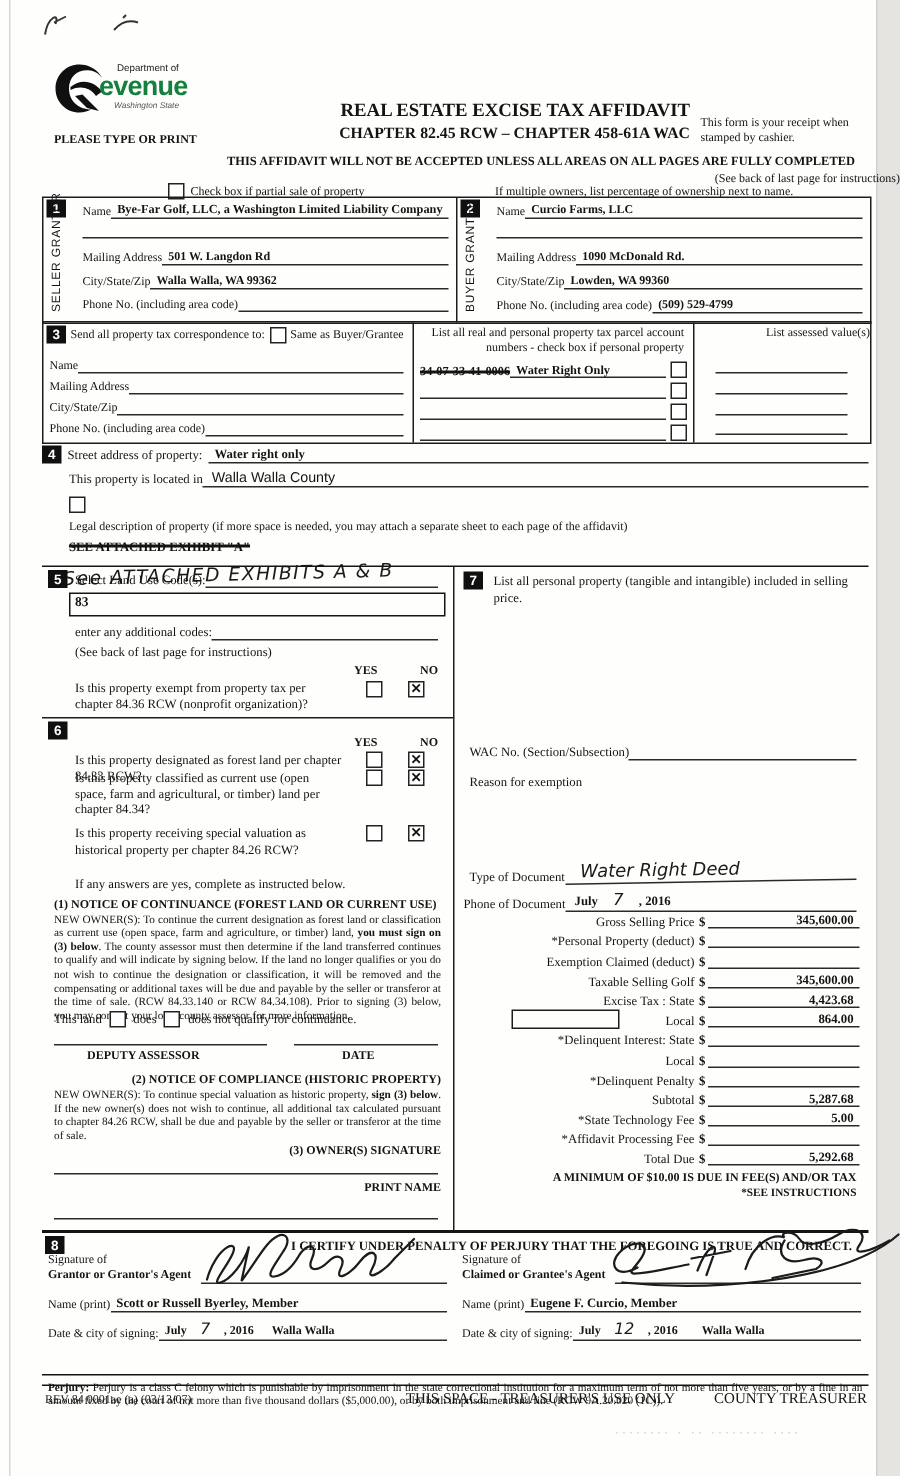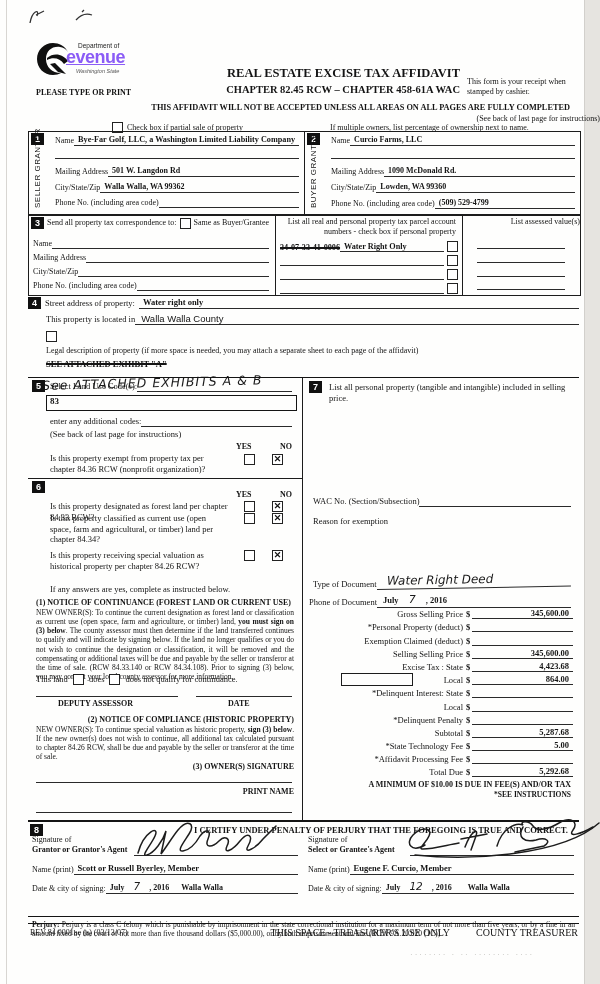--- a/index.html
+++ b/index.html
@@ -46,21 +46,21 @@
 
   <div class="abs" style="left:36px;top:42px;width:150px;">
     <div style="display:flex;align-items:flex-start;">
       <svg width="34" height="34" viewBox="0 0 34 34">
         <path fill="#101010" d="M17,1C8,1,1,8,1,17c0,9,7,16,16,16c3,0,6-1,8-2c-9,0-15-6-15-14C10,9,16,4,24,5c3,0.5,6,2,8,5C29,4,23,1,17,1z"></path>
         <path fill="#101010" d="M11,16c7-6,16-4,21,3l-4,3c-4-6-11-7-17-4z"></path>
         <path fill="#101010" d="M19,21l11,11l-8-2l-8-8z"></path>
       </svg>
       <div style="margin-left:-4px;">
         <div style="font:6.5px 'Liberation Sans',sans-serif;color:#222;padding-left:12px;">Department of</div>
-        <div style="font:bold 18px 'Liberation Sans',sans-serif;letter-spacing:-0.5px;margin-top:-2px;color:#8b5cf6;text-decoration:underline;">evenue</div>
+        <div style="font:bold 18px 'Liberation Sans',sans-serif;letter-spacing:-0.5px;margin-top:-2px;color:#15803d;">evenue</div>
         <div style="font:italic 5.5px 'Liberation Sans',sans-serif;color:#555;padding-left:10px;">Washington State</div>
       </div>
     </div>
   </div>
   <div class="abs b t8" style="left:36px;top:88px;">PLEASE TYPE OR PRINT</div>
 
   <div class="abs ctr" style="left:150px;top:66px;width:310px;">
     <div class="b t12">REAL ESTATE EXCISE TAX AFFIDAVIT</div>
     <div class="b" style="font-size:10.5px;margin-top:3px;">CHAPTER 82.45 RCW – CHAPTER 458-61A WAC</div>
   </div>
@@ -304,21 +304,21 @@
             <span class="mlabel">*Personal Property (deduct)</span>
             <span class="mcur">$</span>
             <span class="mval"></span>
           </div>
         <div class="mrow">
             <span class="mlabel">Exemption Claimed (deduct)</span>
             <span class="mcur">$</span>
             <span class="mval"></span>
           </div>
         <div class="mrow">
-            <span class="mlabel">Selling Selling Price</span>
+            <span class="mlabel">Taxable Selling Golf</span>
             <span class="mcur">$</span>
             <span class="mval">345,600.00</span>
           </div>
         <div class="mrow">
             <span class="mlabel">Excise Tax :  State</span>
             <span class="mcur">$</span>
             <span class="mval">4,423.68</span>
           </div>
         <div class="mrow" style="position:relative;">
           <span class="abs" style="left:36px;top:1px;width:70px;height:11px;border:1px solid #1c1c1c;"></span>
@@ -389,21 +389,21 @@
           <span class="b">July</span>
           <span class="hand" style="font-size:10.5px;padding:0 7px;">7</span>
           <span class="b">, 2016</span>
           <span class="b" style="padding-left:10px;">Walla Walla</span>
         </span>
       </div>
     </div>
 
     <div class="abs" style="left:280px;top:13px;width:268px;">
       <div class="t8">Signature of</div>
-      <div class="b t8">Select or Grantee's Agent</div>
+      <div class="b t8">Claimed or Grantee's Agent</div>
       <div class="ul abs" style="left:102px;top:20px;width:164px;"></div>
       <svg class="sig-svg abs" style="left:95px;top:-16px;" width="200" height="46">
         <path d="M22,26 C8,34 2,24 10,16 C18,8 30,8 26,17 C23,24 14,30 20,30 C30,30 44,26 56,24 M62,28 C68,12 76,8 73,17 L68,31 M58,20 L84,15 M94,27 C99,10 112,3 120,6 C116,2 126,1 130,7 C134,13 146,10 156,4 C168,-3 176,3 170,11 C164,19 178,15 190,8 M120,8 C114,18 121,24 133,21 C143,18 149,22 141,27 L112,33"></path>
         <path d="M12,36 C70,42 160,36 196,4"></path>
       </svg>
       <div class="row t8 abs" style="left:0;top:28px;width:266px;">
         <span>Name (print)</span>
         <span class="b grow ul" style="padding-left:4px;font-size:8.5px;">Eugene F. Curcio, Member</span>
       </div>
       <div class="row t8 abs" style="left:0;top:45px;width:266px;">

